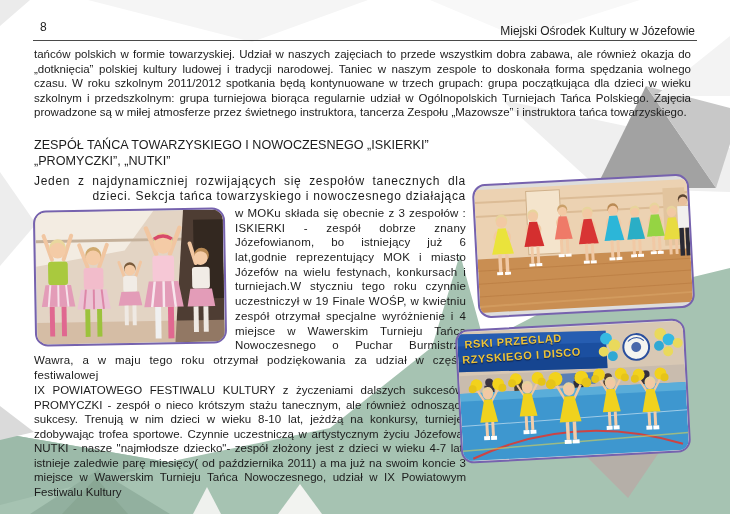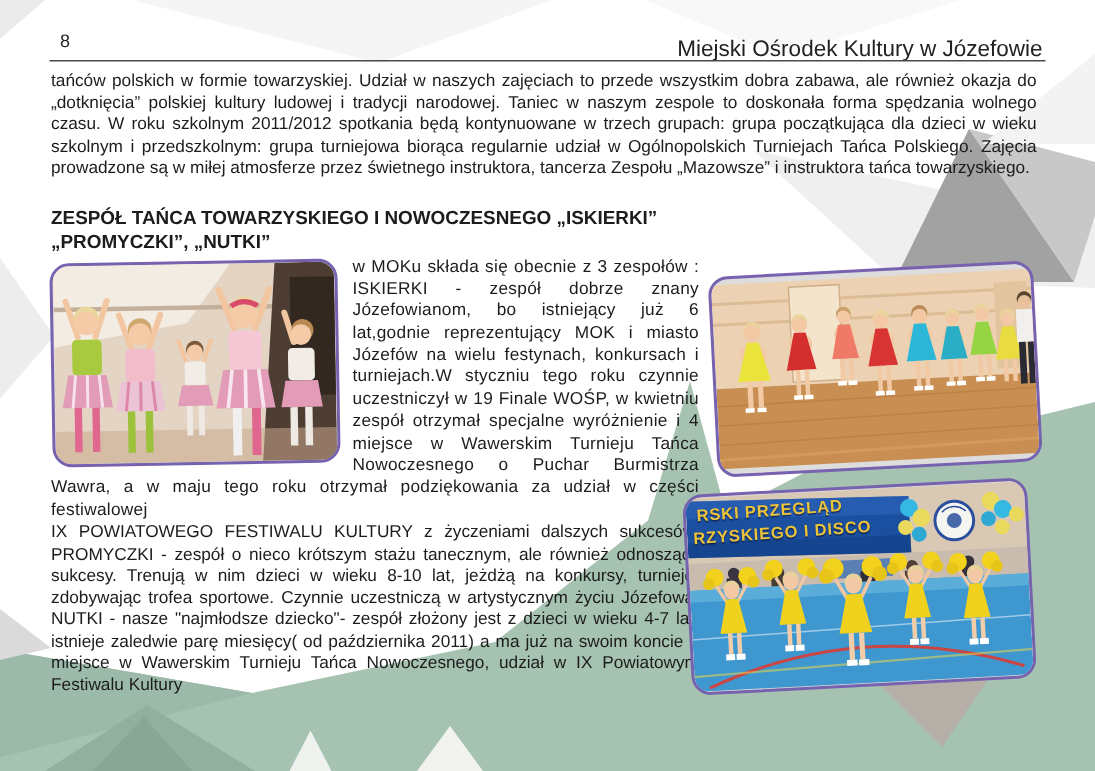--- a/index.html
+++ b/index.html
@@ -21,28 +21,28 @@
   .g1{background:#a6c3b2;clip-path:polygon(0 433px,168px 462px,330px 428px,432px 347px,460px 254px,484px 342px,560px 303px,660px 285px,730px 268px,730px 514px,0 514px);}
   .g2{background:#9cbaa9;clip-path:polygon(0 433px,168px 462px,0 505px);}
   .g3{background:#92b09f;clip-path:polygon(30px 514px,98px 470px,170px 514px);}
   .g4{background:#89a794;clip-path:polygon(62px 514px,96px 478px,128px 514px);}
   .w1{background:#eff1ee;clip-path:polygon(193px 514px,207px 487px,221px 514px);}
   .w2{background:#f2f3f0;clip-path:polygon(278px 514px,300px 484px,322px 514px);}
   .gr1{background:#b5afa8;clip-path:polygon(585px 455px,662px 448px,628px 498px);}
   .lg1{background:#dadada;clip-path:polygon(0 406px,34px 432px,0 440px);}
   
   .pageno{position:absolute;left:40px;top:20px;font-size:12px;color:#222;}
-  .header-title{position:absolute;right:35px;top:24px;font-size:15px;color:#222;}
+  .header-title{position:absolute;right:35px;top:24px;font-size:12px;color:#222;}
   .header-rule{position:absolute;left:33px;right:33px;top:40px;height:1px;background:#4a4a4a;}
   
   .content{position:absolute;left:34px;top:47px;width:657px;}
   .p1{margin:0;font-size:11.5px;line-height:14.6px;text-align:justify;}
   .proby{margin:0;font-size:11.5px;line-height:14.6px;}
   .proby b{font-weight:bold;}
-  .heading{margin:17px 0 0 0;font-size:12.6px;font-weight:bold;line-height:16px;width:440px;}
+  .heading{margin:17px 0 0 0;font-size:12.6px;font-weight:normal;line-height:16px;width:440px;}
   .narrow{width:432px;}
   .lead{margin:5px 0 0 0;font-size:12px;letter-spacing:0.7px;line-height:15px;
         text-align:justify;text-align-last:right;}
   .wrapzone{margin-top:0;}
   .wraptext{margin:2px 0 0 0;font-size:11.5px;letter-spacing:0.2px;line-height:14.7px;text-align:justify;}
   .bottomtext{margin:1px 0 0 0;font-size:11.5px;line-height:14.5px;text-align:justify;}
   
   .photo{border:2px solid #7662ae;border-radius:13px;overflow:hidden;background:#ddd;box-sizing:border-box;}
   .photo svg{display:block;}
   .photo1{float:left;width:192px;height:136px;margin:3px 9px 5px 0;transform:rotate(-1deg);}
@@ -83,20 +83,21 @@
 
   <div class="content">
     <p class="p1">tańców polskich w formie towarzyskiej. Udział w naszych zajęciach to przede wszystkim dobra zabawa, ale również okazja do „dotknięcia” polskiej kultury ludowej i tradycji narodowej. Taniec w naszym zespole to doskonała forma spędzania wolnego czasu. W roku szkolnym 2011/2012 spotkania będą kontynuowane w trzech grupach: grupa początkująca dla dzieci w wieku szkolnym i przedszkolnym: grupa turniejowa biorąca regularnie udział w Ogólnopolskich Turniejach Tańca Polskiego. Zajęcia prowadzone są w miłej atmosferze przez świetnego instruktora, tancerza Zespołu „Mazowsze” i instruktora tańca towarzyskiego.</p>
 
     <div class="heading">
       <div>ZESPÓŁ TAŃCA TOWARZYSKIEGO I NOWOCZESNEGO „ISKIERKI”</div>
       <div>„PROMYCZKI”, „NUTKI”</div>
     </div>
 
     <div class="narrow">
+      <p class="lead">Jeden z najdynamiczniej rozwijających się zespołów tanecznych dla dzieci. Sekcja tańca towarzyskiego i nowoczesnego działająca</p>
       <div class="wrapzone">
 
         <div class="photo photo1">
           <svg width="188" height="132" viewBox="0 0 190 134">
             <rect x="0" y="0" width="190" height="134" fill="#e3d4c4"></rect>
             <polygon points="0,0 120,0 90,40 0,55" fill="#f3ece2"></polygon>
             <rect x="0" y="28" width="150" height="3" fill="#c4b09a"></rect>
             <polygon points="150,0 190,0 190,134 140,134" fill="#4e3d33"></polygon>
             <rect x="160" y="10" width="30" height="80" fill="#332820"></rect>
             <rect x="0" y="112" width="190" height="22" fill="#caa98c" opacity="0.55"></rect>

